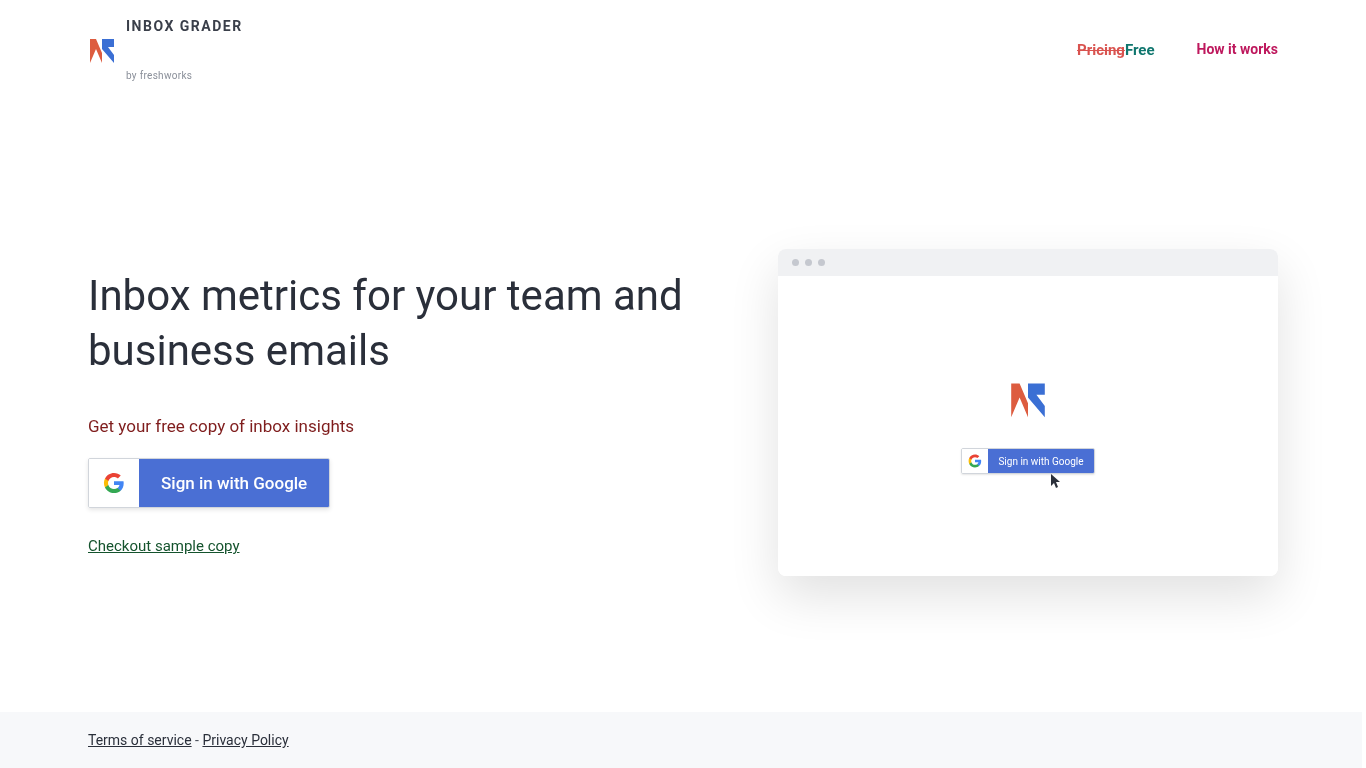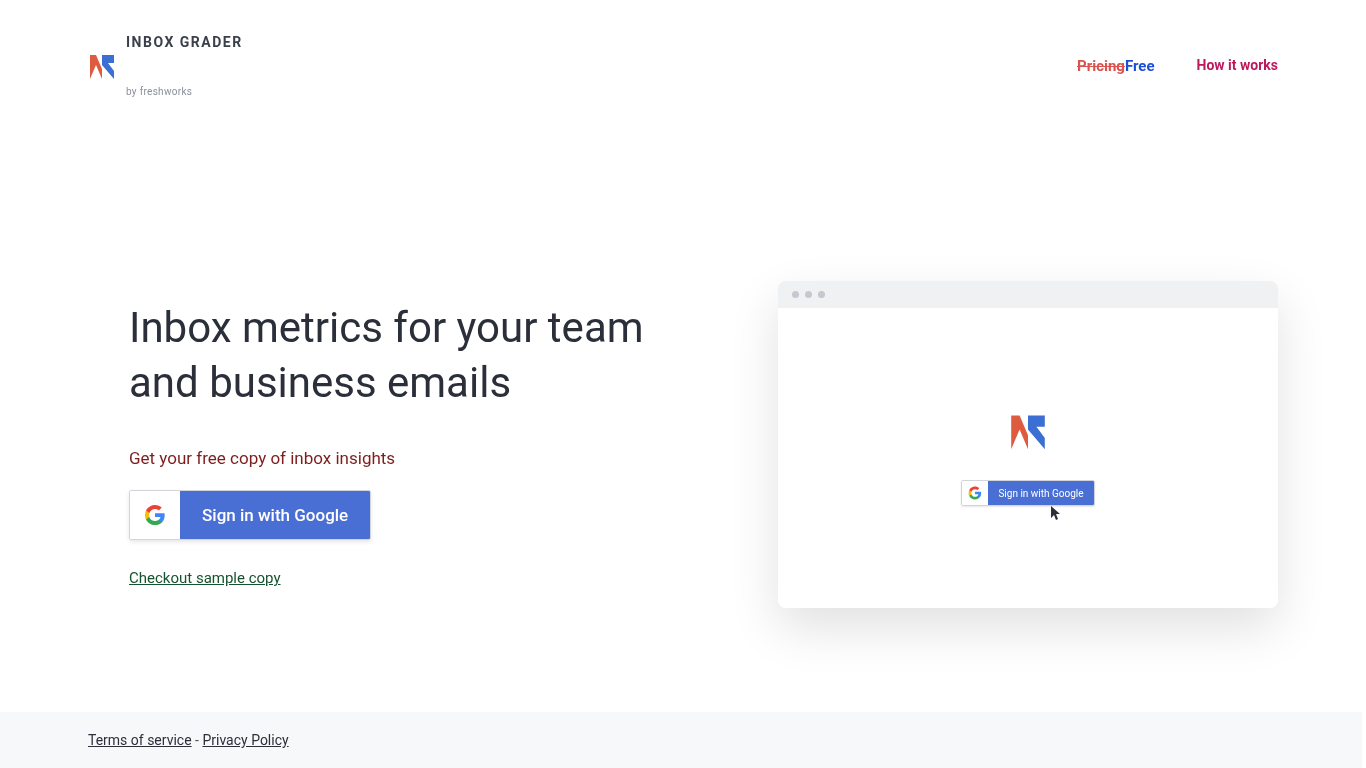--- a/index.html
+++ b/index.html
@@ -11,21 +11,21 @@
       font-family: -apple-system, BlinkMacSystemFont, 'Segoe UI', Roboto, sans-serif;
       background: #ffffff;
       width: 1366px;
       height: 768px;
       position: relative;
     }
     .header {
       display: flex;
       justify-content: space-between;
       align-items: center;
-      padding: 34px 88px;
+      padding: 18px 88px;
     }
     .logo-container {
       display: flex;
       align-items: center;
       gap: 10px;
     }
     .logo-mark {
       width: 28px;
       height: 30px;
     }
@@ -57,38 +57,37 @@
     }
     .nav-pricing-strike {
       font-size: 15px;
       font-weight: 700;
       color: #d9534f;
       text-decoration: line-through;
     }
     .nav-pricing-free {
       font-size: 15px;
       font-weight: 700;
-      color: #1d4ed8;
+      color: #0f766e;
     }
     .nav-link {
       font-size: 14px;
       font-weight: 700;
       color: #be185d;
       text-decoration: none;
       cursor: pointer;
     }
     .main-content {
       display: flex;
       padding: 150px 88px 0 88px;
       gap: 60px;
     }
     .left-section {
       flex: 1;
       padding-top: 20px;
-      margin-left: 41px;
     }
     .headline {
       font-size: 42px;
       font-weight: 400;
       color: #2a2f3a;
       line-height: 1.3;
       margin-bottom: 38px;
     }
     .subtext {
       font-size: 17px;

